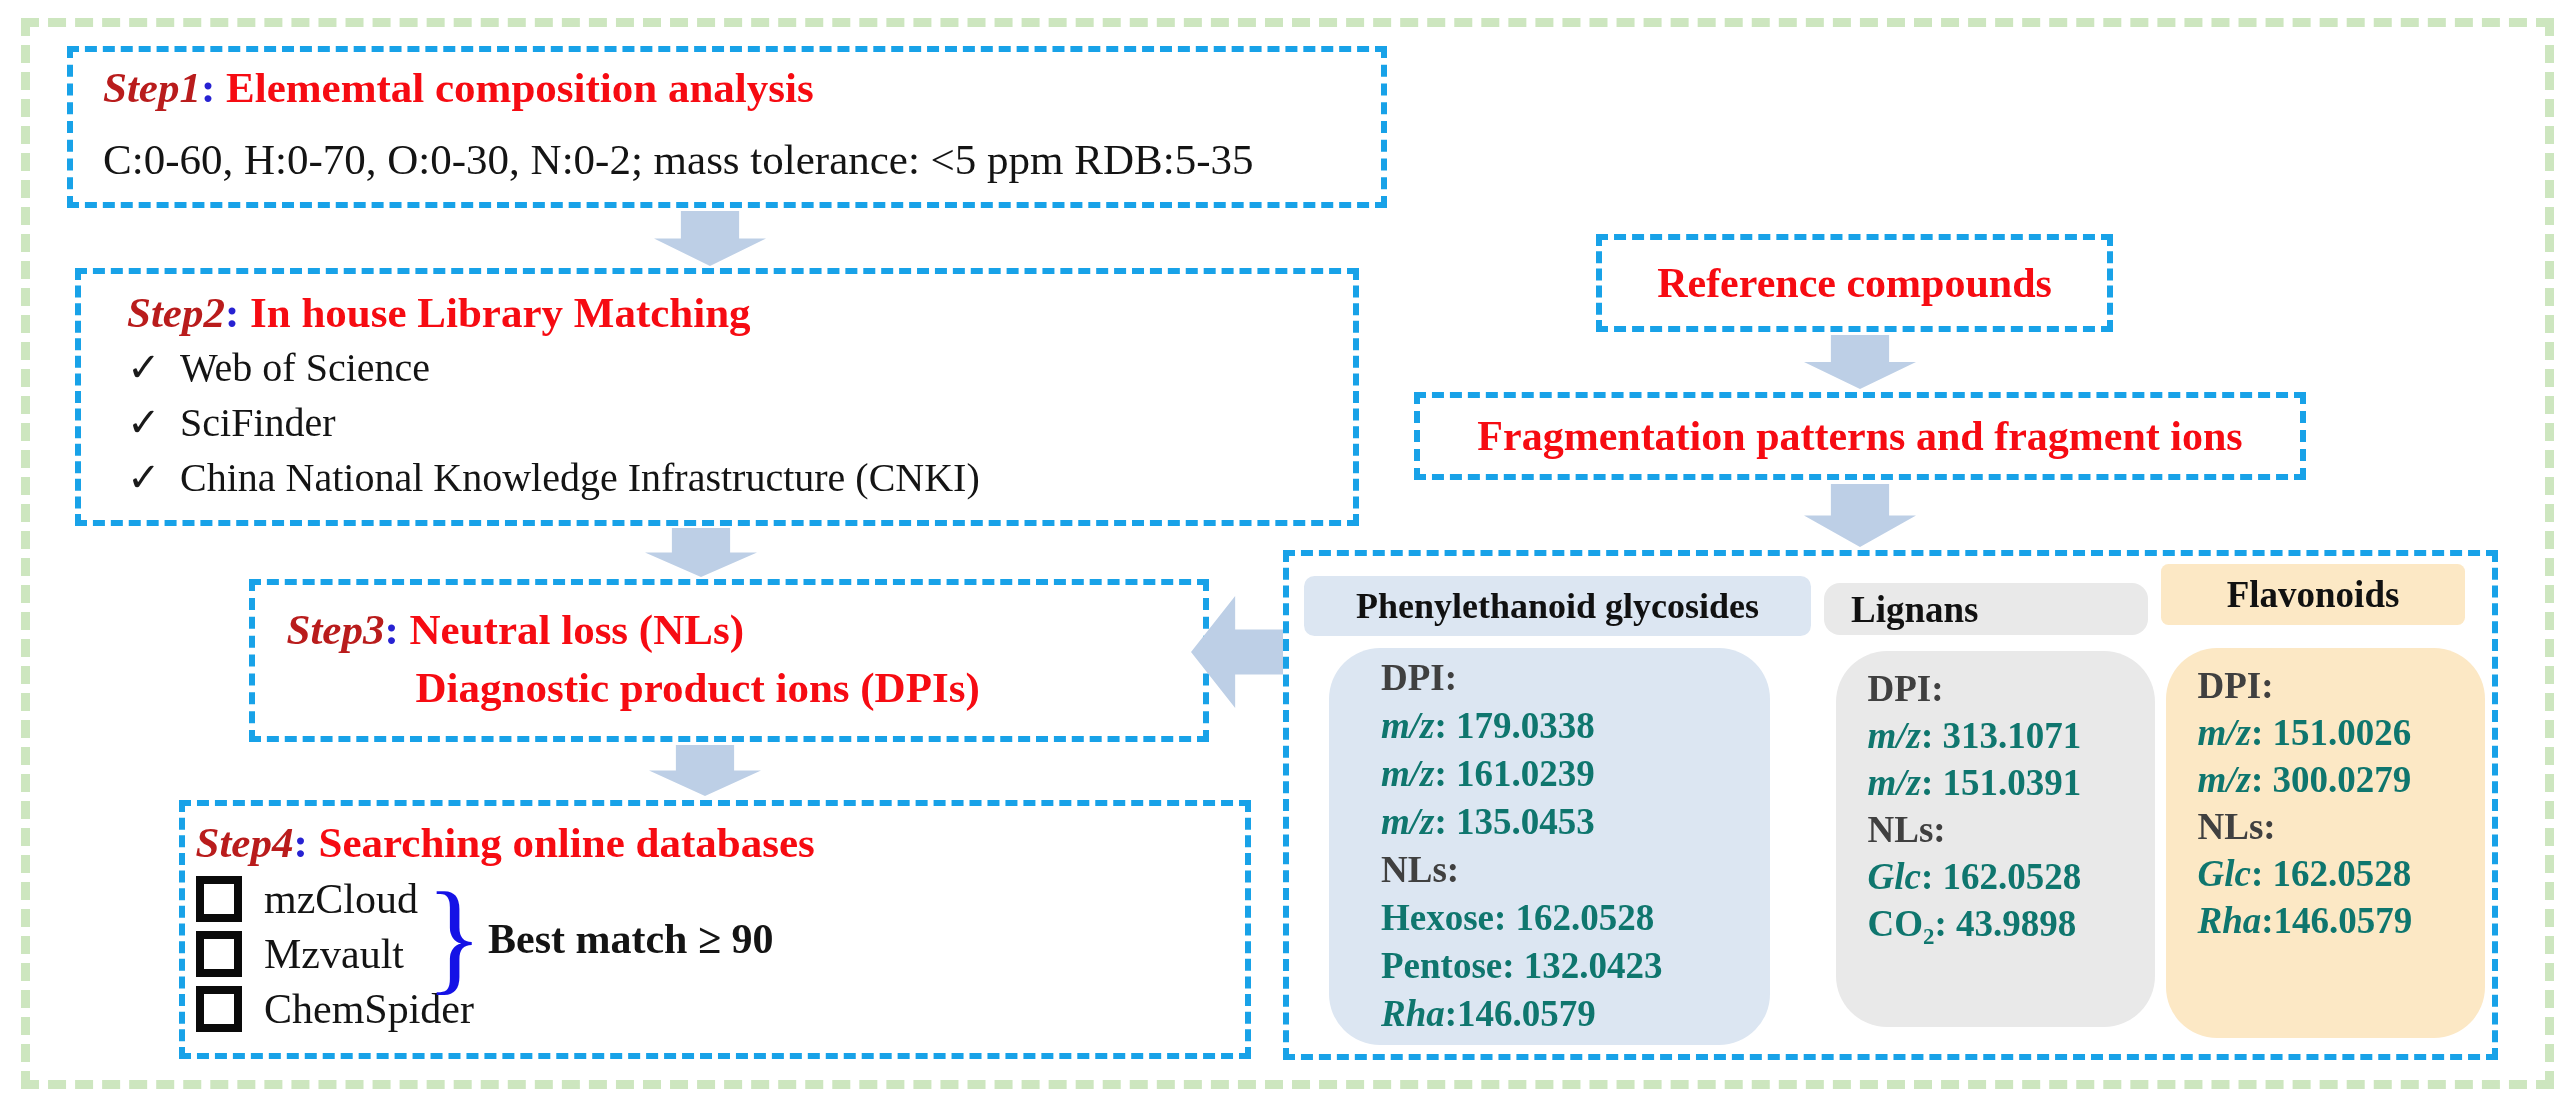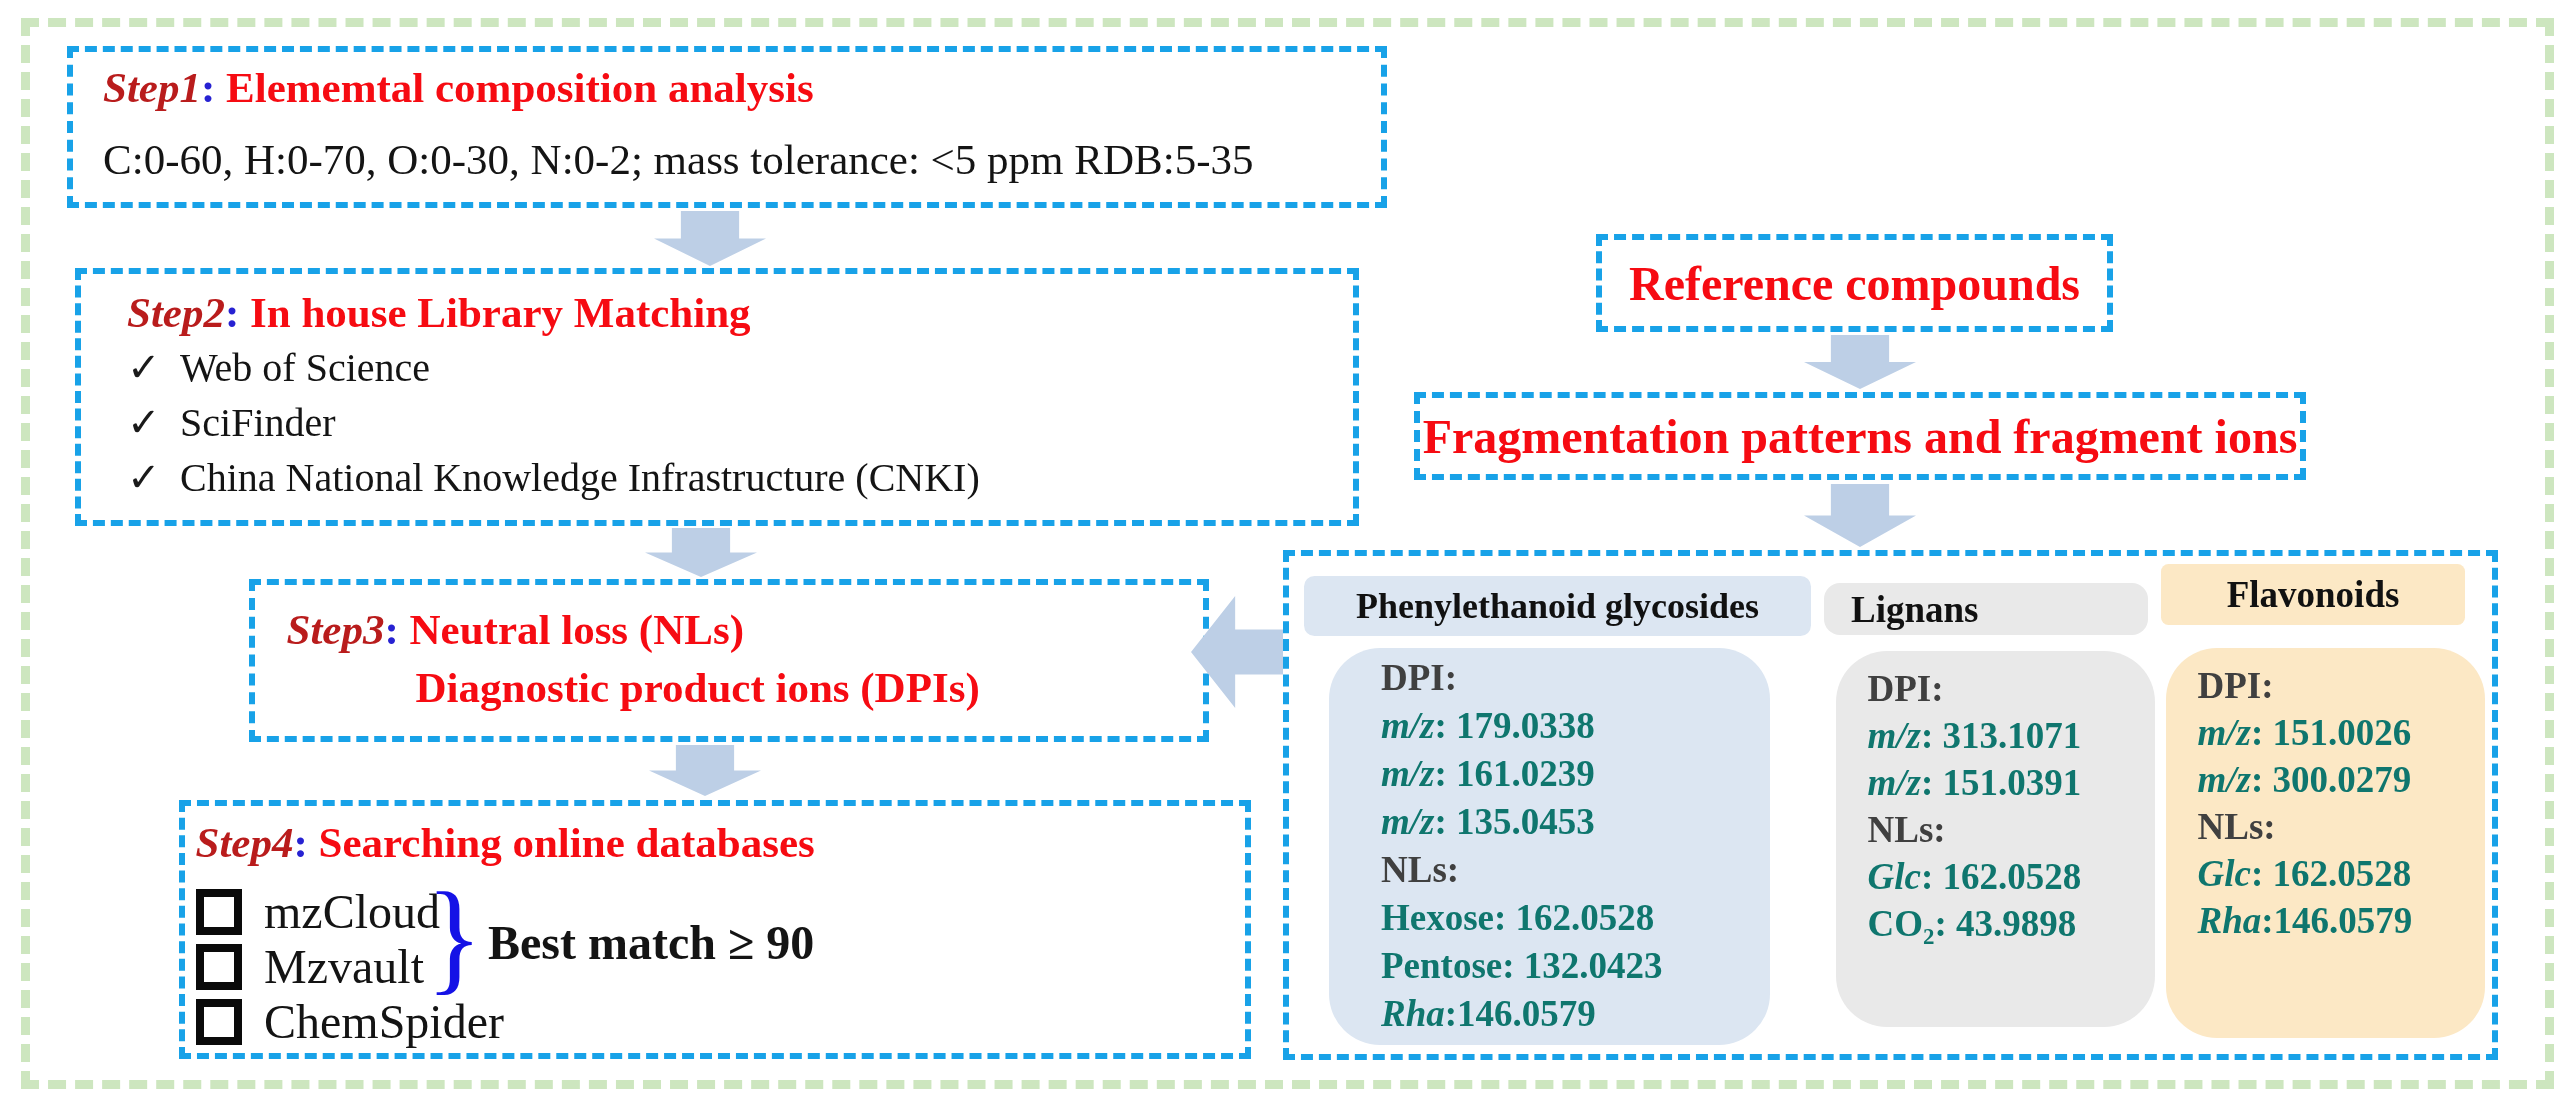--- a/index.html
+++ b/index.html
@@ -16,21 +16,21 @@
   
   .bluebox{
     border:6.7px dashed #18a2e8;background:#ffffff;box-sizing:border-box;
   }
   .step-label{font-style:italic;font-weight:bold;color:#b91c1c;}
   .step-colon{font-weight:bold;color:#2722d2;}
   .red{color:#f60b12;}
   .bold{font-weight:bold;}
   .title-row{white-space:nowrap;}
   .t58{font-size:43px;line-height:1.15;}
-  .t56{font-size:48px;}
+  .t56{font-size:42px;}
   .t54{font-size:40px;}
   
   .arrow-down{background:#bdcfe6;clip-path:polygon(24% 0,76% 0,76% 50%,100% 50%,50% 100%,0 50%,24% 50%);}
   .arrow-left{background:#bdcfe6;clip-path:polygon(0 50%,48% 0,48% 30%,100% 30%,100% 70%,48% 70%,48% 100%);}
   
   .chk-row{display:flex;align-items:center;height:55px;white-space:nowrap;}
   .check-glyph{font-size:40px;margin-right:19.5px;color:#1a1a1a;}
   .db-row{display:flex;align-items:center;height:55px;white-space:nowrap;}
   .checkbox{width:30px;height:30px;border:8.2px solid #0a0a0a;background:#fff;margin-right:22.5px;flex:0 0 auto;}
   .brace{
@@ -91,21 +91,21 @@
     </div>
     <div class="t58 red bold" style="margin:9px 0 0 129px;white-space:nowrap;">Diagnostic product ions (DPIs)</div>
   </div>
 
   <div class="abs arrow-down" style="left:649px;top:745px;width:112px;height:51px;"></div>
 
   <div class="abs bluebox" style="left:179px;top:800px;width:1072px;height:259px;padding:12px 0 0 10.5px;">
     <div class="title-row t58">
       <span class="step-label">Step4</span><span class="step-colon">: </span><span class="red bold">Searching online databases</span>
     </div>
-    <div style="margin-top:17px;">
+    <div style="margin-top:4px;">
       <div class="db-row t56">
         <span class="checkbox"></span>
         <span>mzCloud</span>
       </div>
       <div class="db-row t56">
         <span class="checkbox"></span>
         <span>Mzvault</span>
       </div>
       <div class="db-row t56">
         <span class="checkbox"></span>

